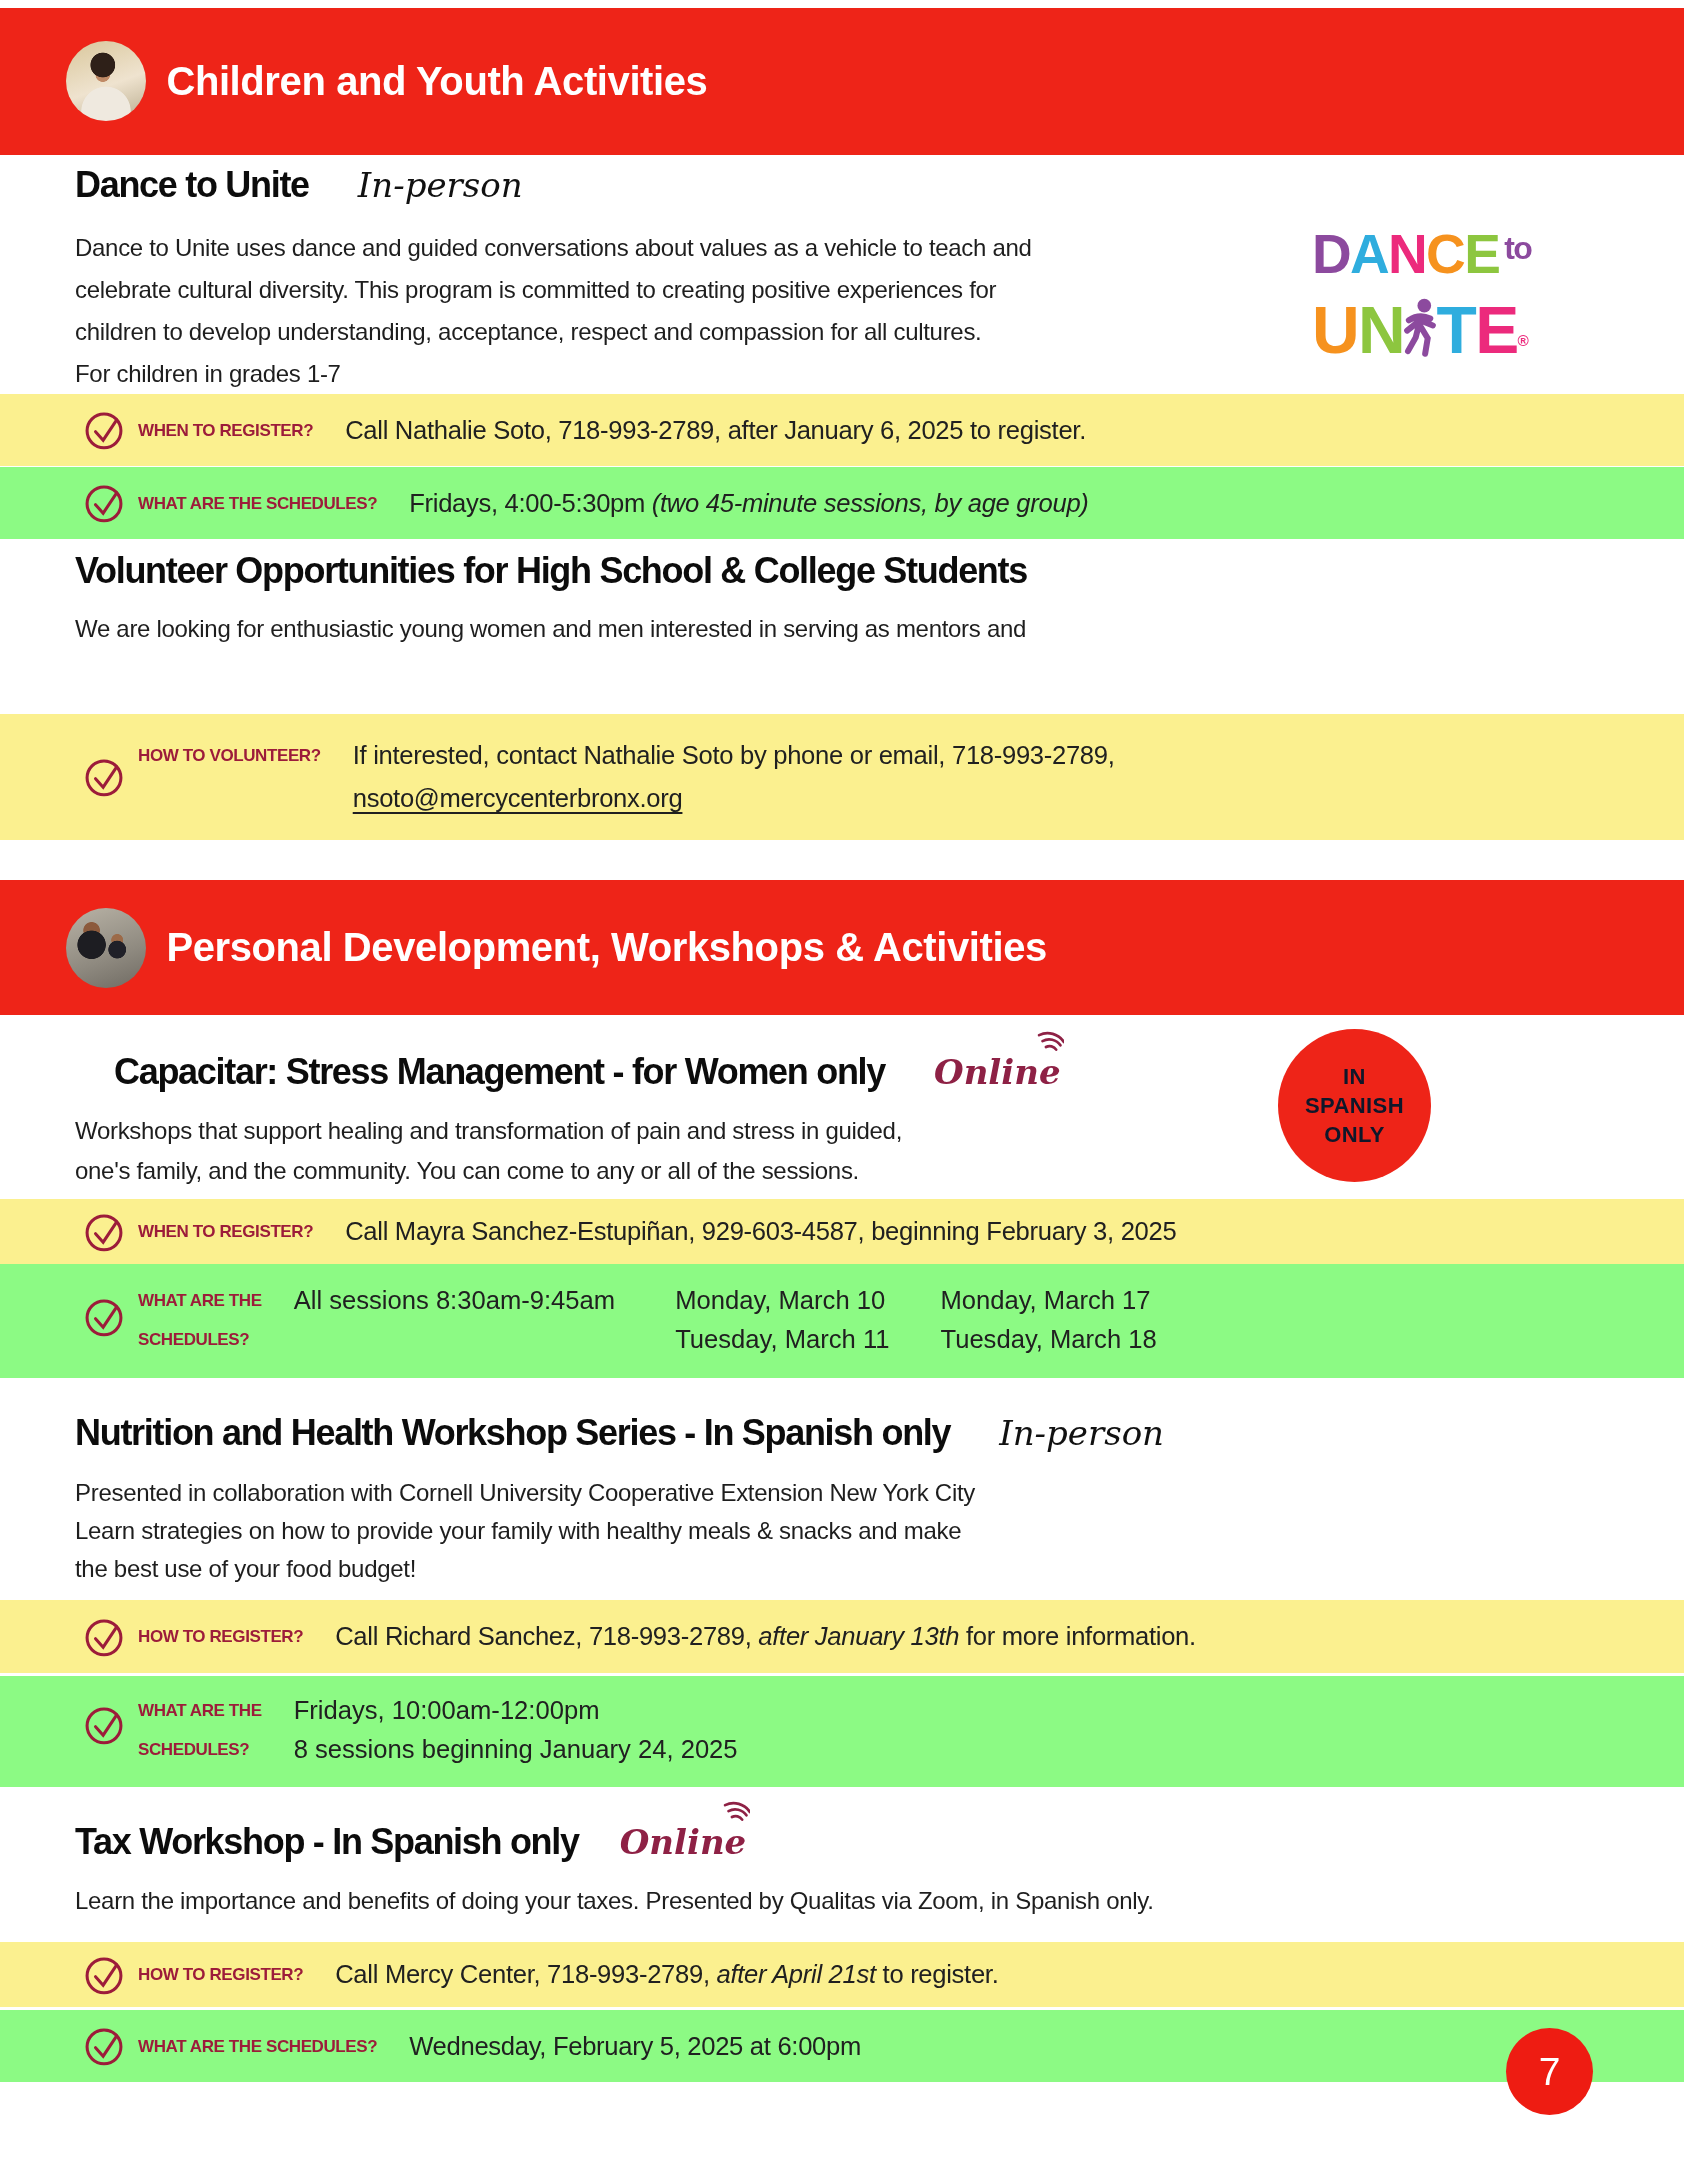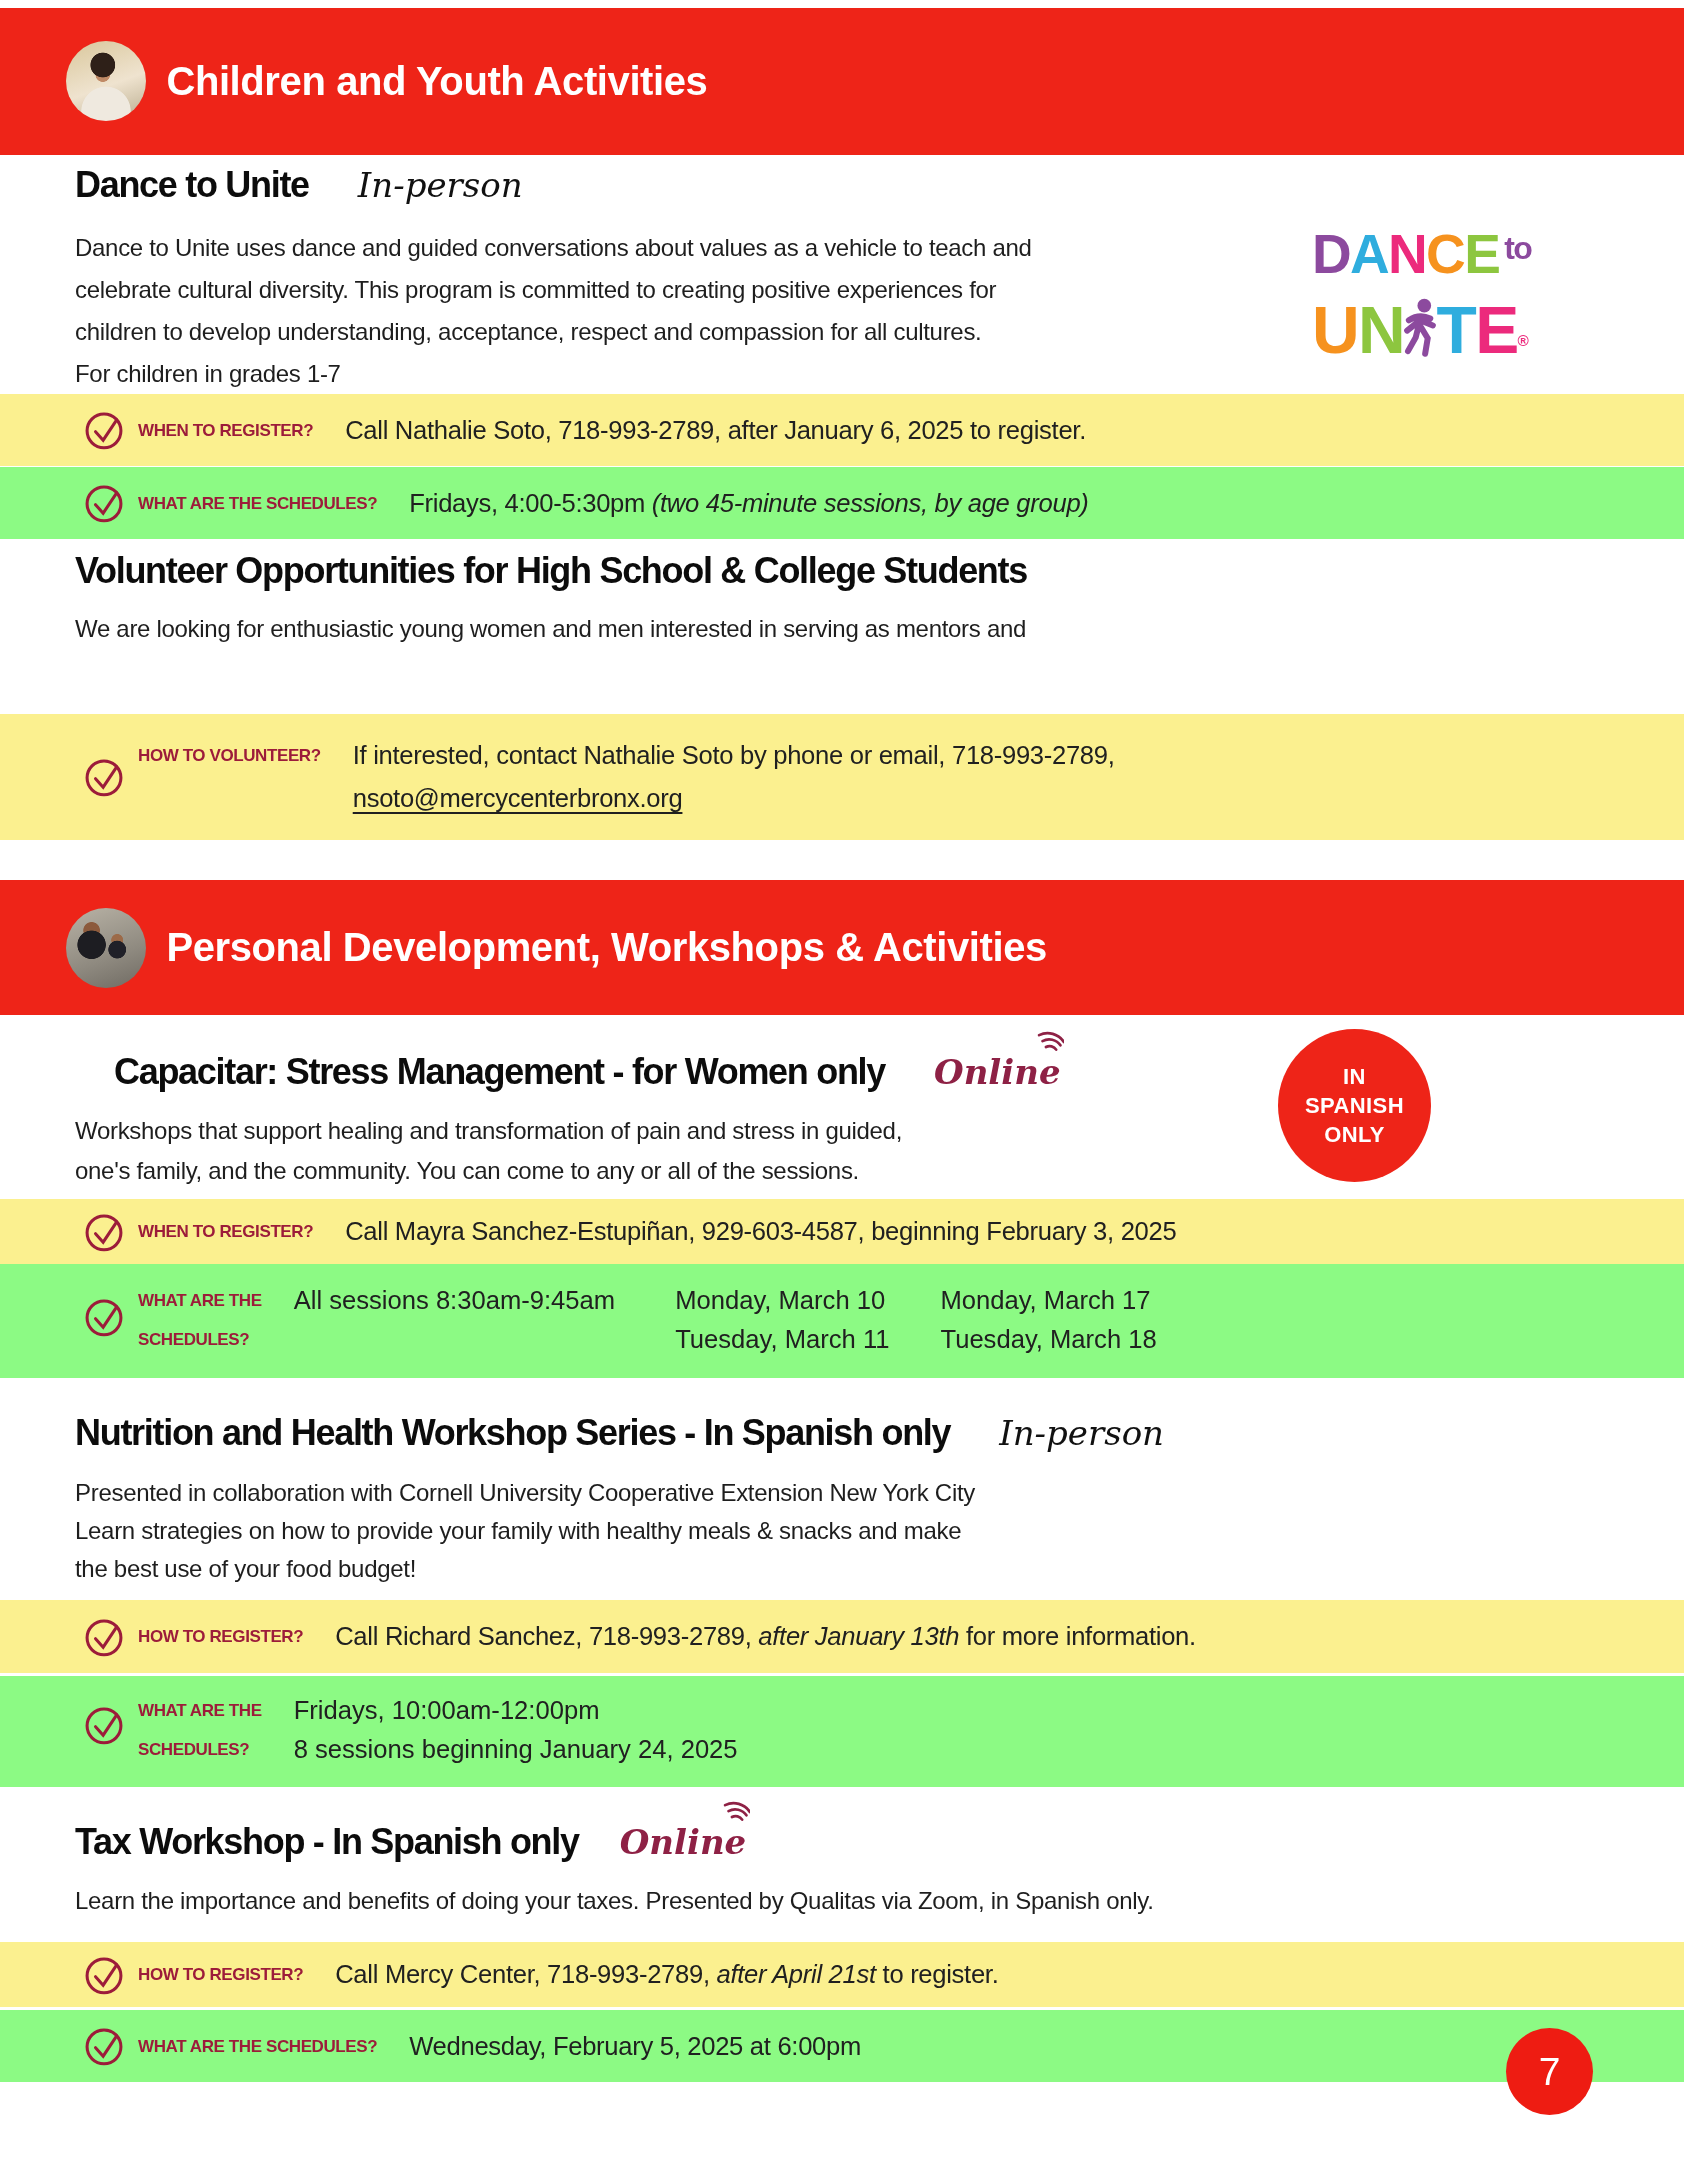--- a/index.html
+++ b/index.html
@@ -44,21 +44,21 @@
   .logo{position:absolute;left:1312px;top:223px;font-weight:800;line-height:63px;white-space:nowrap;}
   .logo .l1{font-size:55px;letter-spacing:-1.7px;}
   .logo .l2{font-size:66px;letter-spacing:-1.7px;line-height:73px;}
   .logo .to{font-size:32px;position:relative;top:-13.6px;margin-left:5.1px;}
   .logo .reg{font-size:15.3px;vertical-align:6.8px;font-weight:bold;}
   .c-purple{color:#8c4a9e;} .c-blue{color:#2fadde;} .c-pink{color:#ec2a7c;}
   .c-orange{color:#f6921e;} .c-green{color:#8dc63f;}
   .dancer{display:inline-block;vertical-align:-5.1px;margin:0 -1.7px;}
   
   .badge{position:absolute;left:1278px;top:1029px;width:153px;height:153px;border-radius:50%;
-         background:#ee2418;color:#ffffff;display:flex;flex-direction:column;justify-content:center;
+         background:#ee2418;color:#0f172a;display:flex;flex-direction:column;justify-content:center;
          align-items:center;font-weight:bold;font-size:22px;line-height:29px;letter-spacing:0.4px;}
   .pagenum{position:absolute;left:1506px;top:2028px;width:87px;height:87px;border-radius:50%;
            background:#ee1c12;color:#ffffff;display:flex;align-items:center;justify-content:center;
            font-size:39px;font-weight:normal;}
 </style>
 </head>
 <body>
 
 <div class="page">
 

